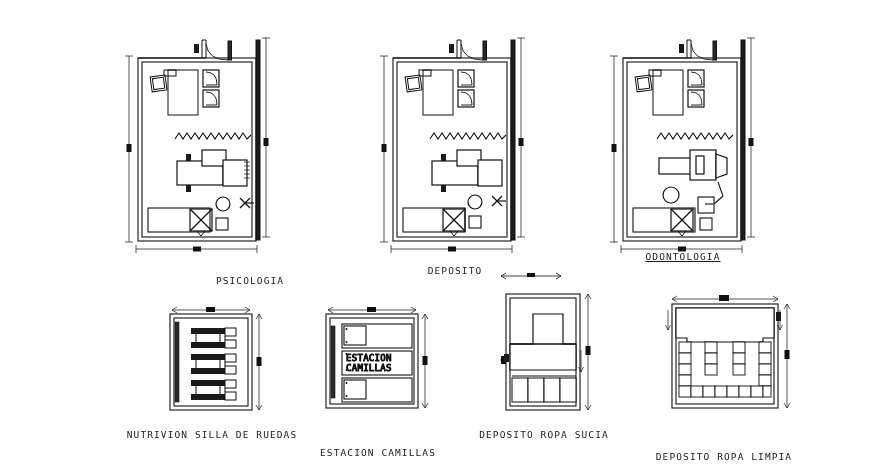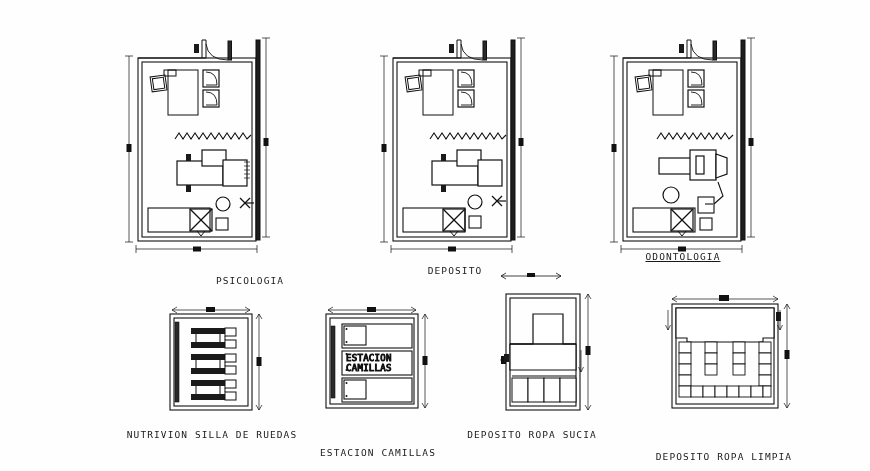--- a/index.html
+++ b/index.html
@@ -457,21 +457,21 @@
 
       <g stroke-width="1">
         <rect x="34" y="88" width="16" height="24" fill="#fff"></rect>
         <rect x="50" y="88" width="16" height="24" fill="#fff"></rect>
         <rect x="66" y="88" width="16" height="24" fill="#fff"></rect>
         <rect x="82" y="88" width="16" height="24" fill="#fff"></rect>
         <line x1="34" y1="86" x2="98" y2="86" stroke-width="1.2"></line>
       </g>
     </g>
   </svg>
-  <div class="cad-label" style="left:532px; top:429px;">DEPOSITO ROPA SUCIA</div>
+  <div class="cad-label" style="left:544px; top:429px;">DEPOSITO ROPA SUCIA</div>
 
   <svg class="plan-svg" style="left:645px; top:290px;" width="165" height="130" viewBox="0 0 165 130">
     <g stroke="#111" fill="none" stroke-width="1">
       <g stroke-width="0.7">
         <line x1="27" y1="9" x2="133" y2="9"></line>
         <path d="M 27 9 l 5 -3 M 27 9 l 5 3"></path>
         <path d="M 133 9 l -5 -3 M 133 9 l -5 3"></path>
         <rect x="74" y="5" width="10" height="6" fill="#111" stroke="none"></rect>
       </g>
       <g stroke-width="0.7">

